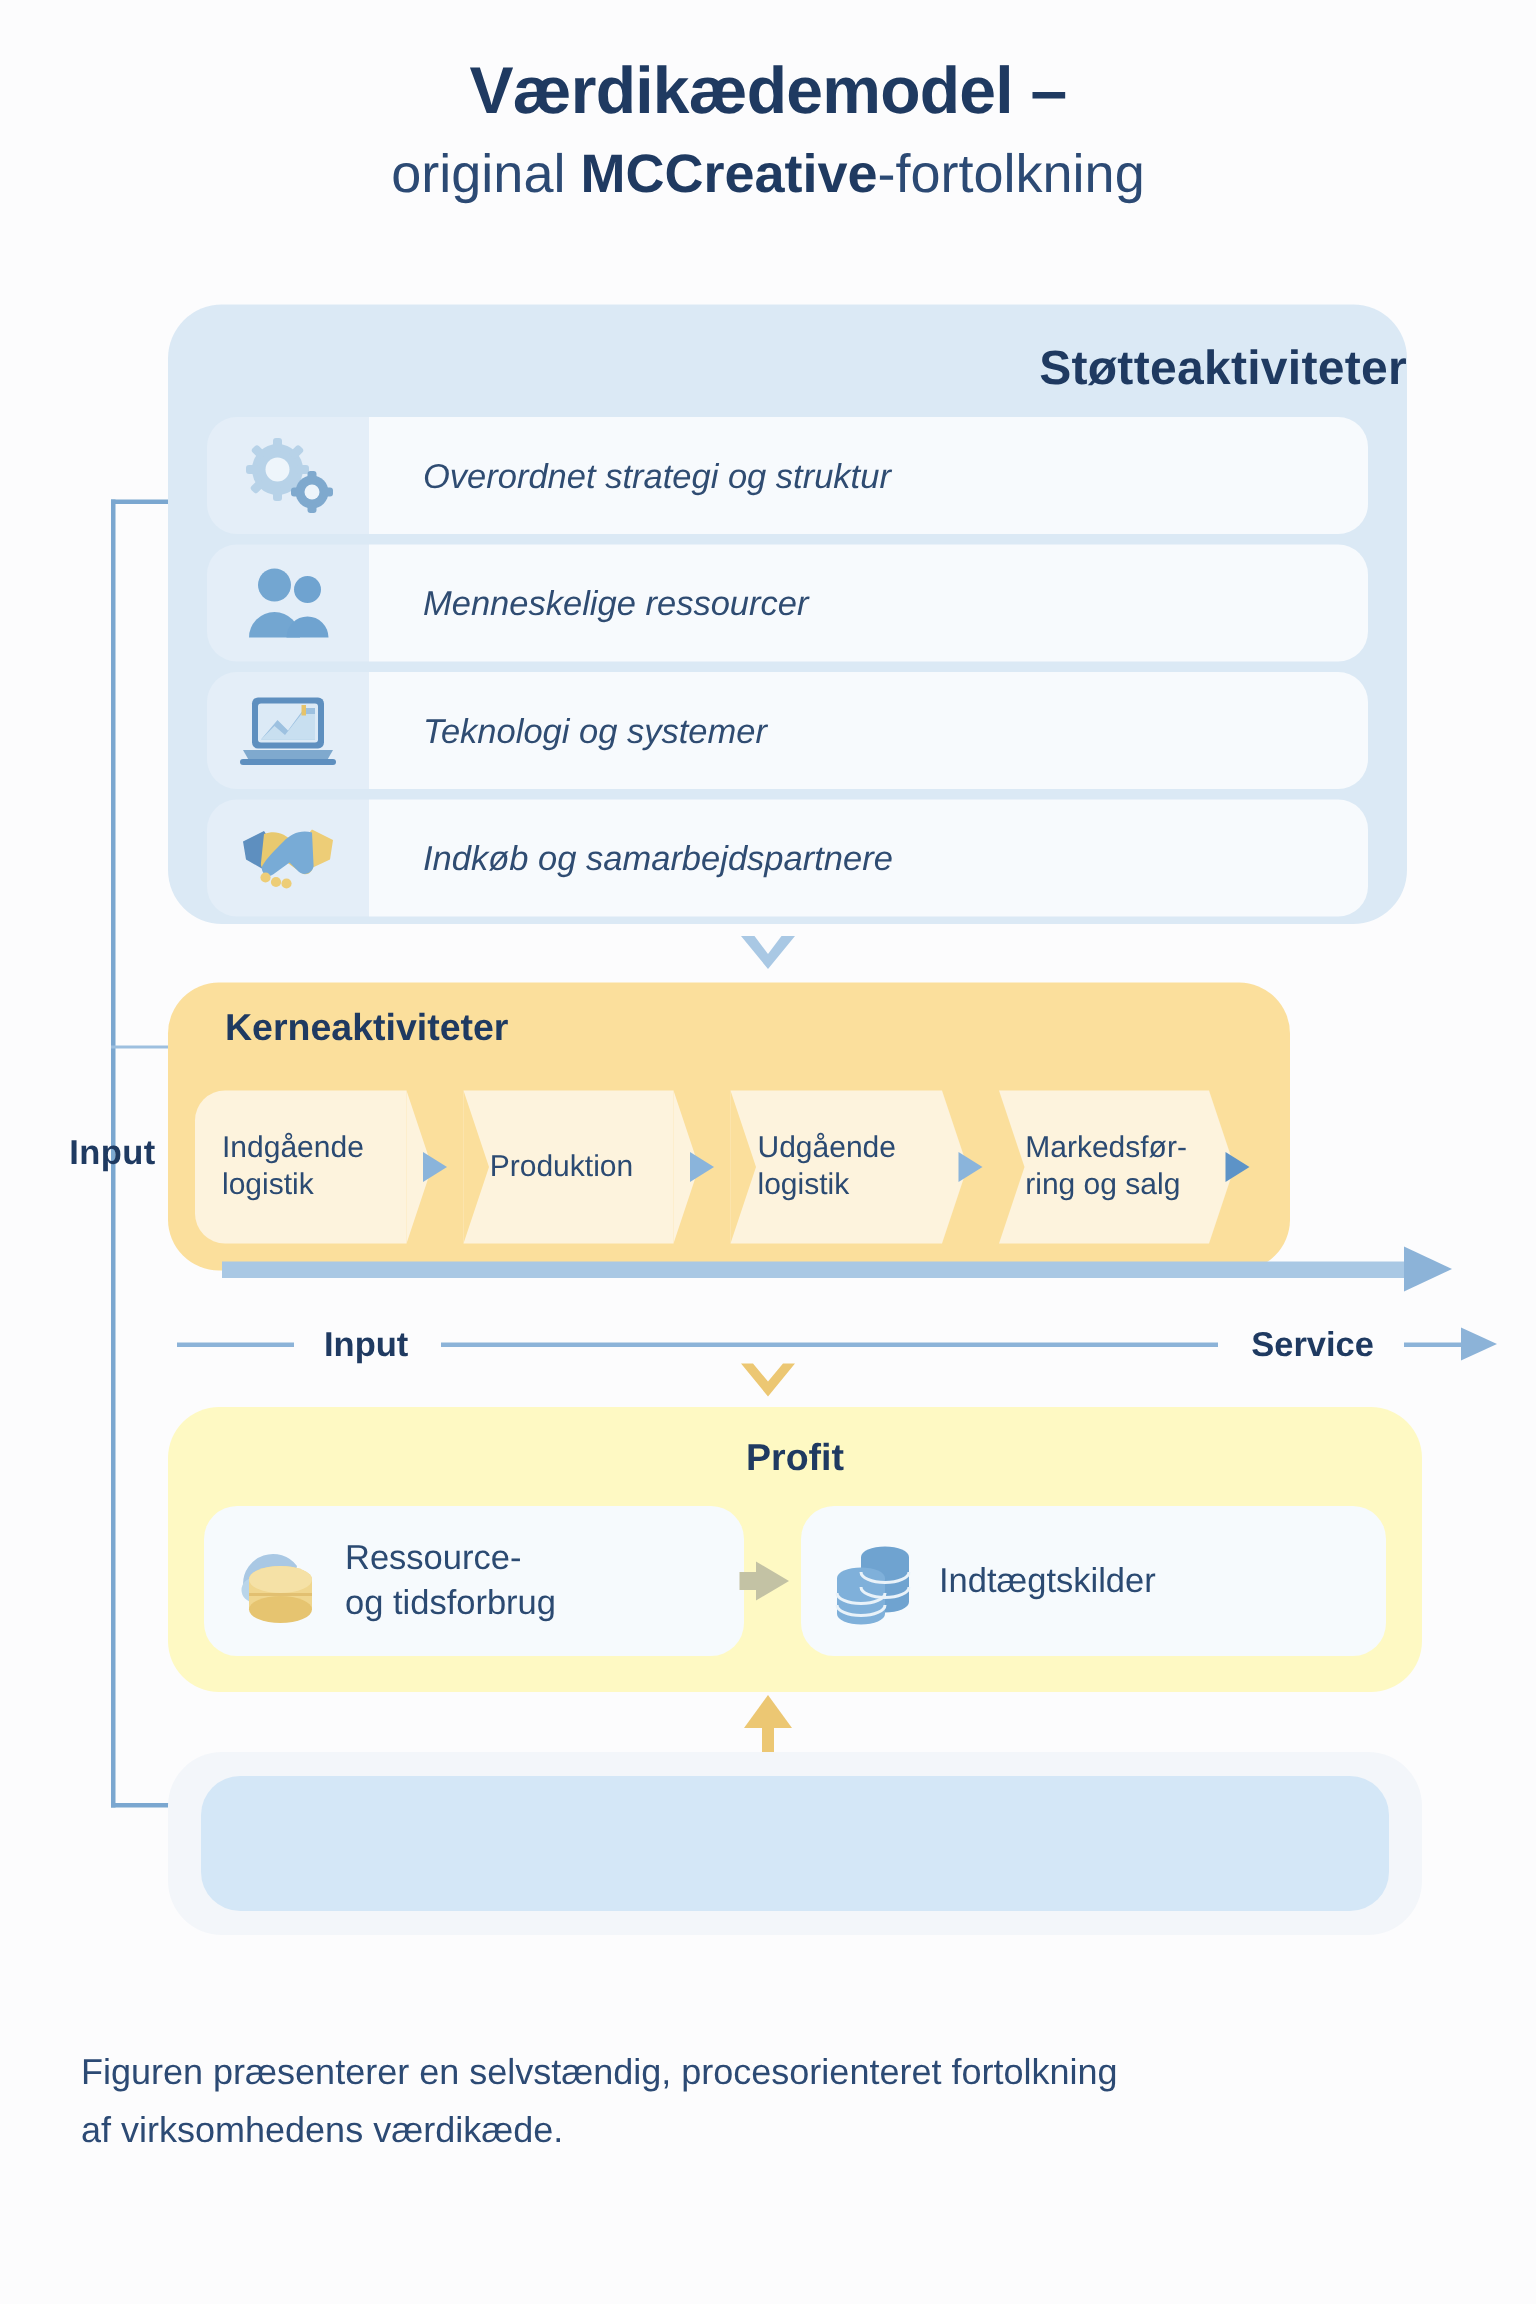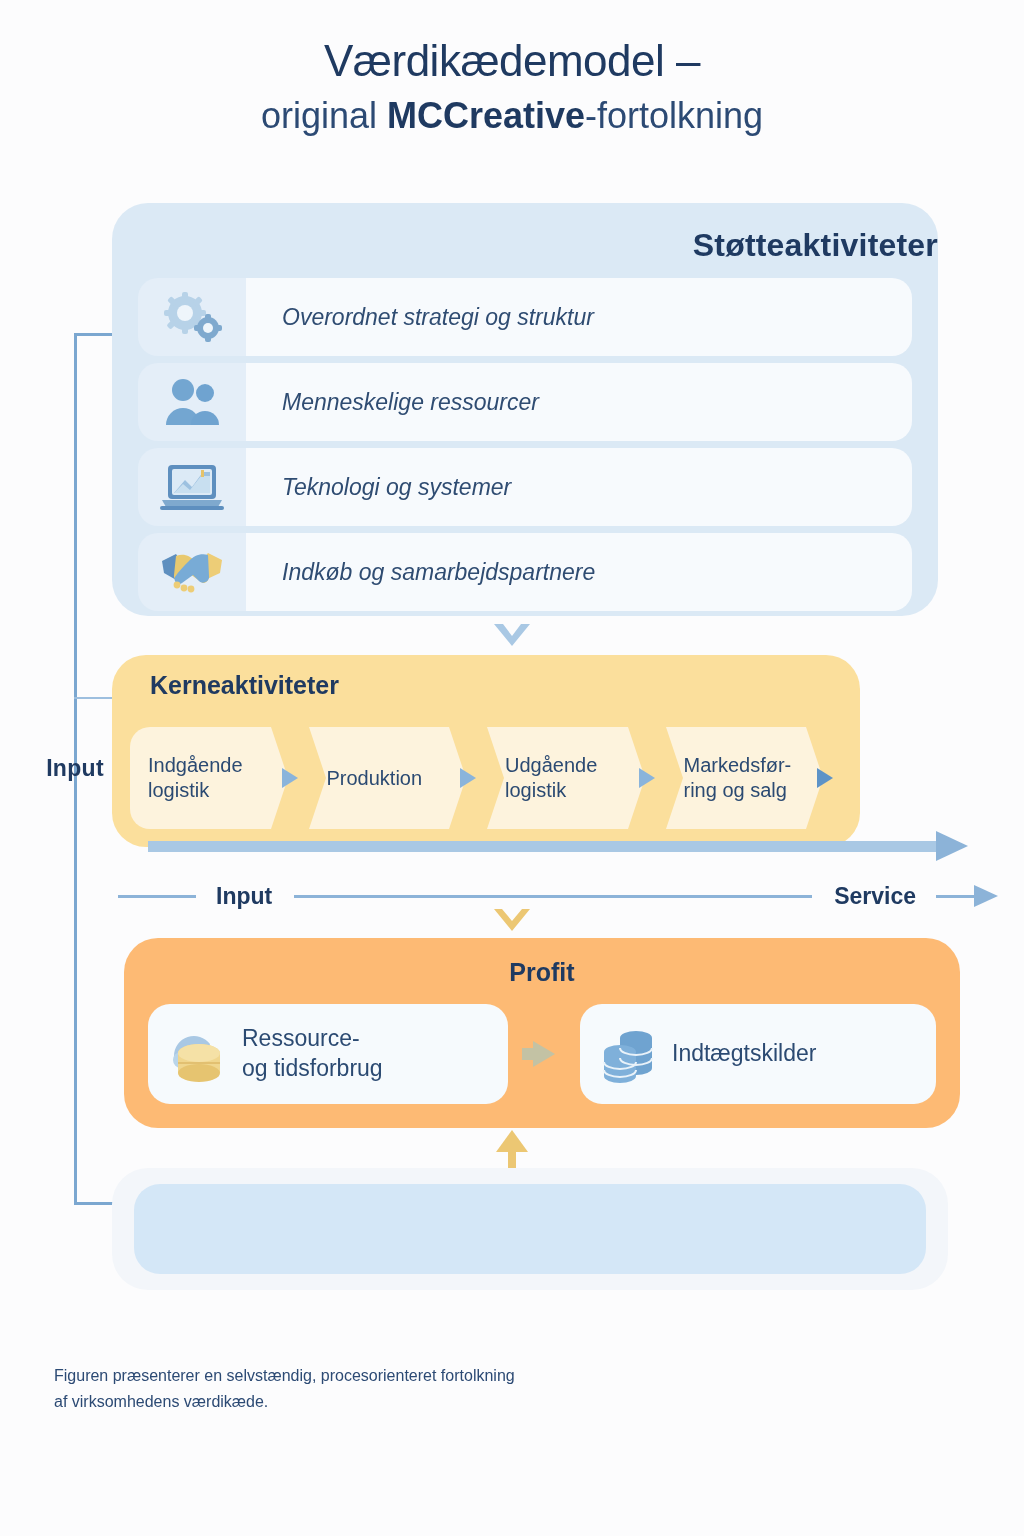--- a/index.html
+++ b/index.html
@@ -8,21 +8,21 @@
     background:#fcfcfd;
     font-family:"Liberation Sans", sans-serif;
     color:#23395d;
     position:relative;
     overflow:hidden;
   }
 
   
   .title-wrap{ position:absolute; left:0; top:36px; width:1024px; text-align:center; }
   .title-main{
-    font-size:44px; font-weight:normal; color:#1f3a61; letter-spacing:-0.5px;
+    font-size:44px; font-weight:bold; color:#1f3a61; letter-spacing:-0.5px;
     line-height:1.15;
   }
   .title-sub{
     font-size:36px; color:#2c4a74; line-height:1.25; margin-top:6px;text-align:center;
   }
   .title-sub b{ font-weight:bold; color:#1f3a61; }
 
   
   .bracket{ position:absolute; left:74px; top:333px; width:60px; height:872px; }
   .bracket .vline{
@@ -138,36 +138,36 @@
   .io-row .s2{ flex:1; margin:0 22px; }
   .io-row .s3{ width:38px; margin-left:20px; }
   .io-label{ font-size:23px; font-weight:bold; color:#1f3a61; }
   .io-head{
     width:0;height:0;border-top:11px solid transparent;
     border-bottom:11px solid transparent;border-left:24px solid #8cb3d8;
   }
 
   
   .profit-panel{
-    left:124px; top:938px; width:836px; height:190px;
-    background:#fdba74; border-radius:34px;
+    left:112px; top:938px; width:836px; height:190px;
+    background:#fef9c3; border-radius:34px;
   }
   .profit-title{
     text-align:center; font-size:25px; font-weight:bold; color:#1f3a61; padding-top:20px;
   }
   .profit-row{
     position:absolute; left:24px; top:66px; right:24px; height:100px;
     display:flex; align-items:center;
   }
   .profit-card{
     background:#f6fafd; height:100px; border-radius:22px;
     display:flex; align-items:center; padding-left:18px; position:relative;
   }
   .profit-card.c1{ width:360px; }
-  .profit-card.c2{ width:356px; }
+  .profit-card.c2{ width:390px; }
   .profit-card .pl{ font-size:23px; color:#2b4a72; line-height:1.3; margin-left:14px; }
   .profit-gap{ flex:1; position:relative; height:100px; }
   .profit-gap .arrow{
     position:absolute; left:50%; top:50%; transform:translate(-50%,-50%);
     width:0;height:0;border-top:13px solid transparent;
     border-bottom:13px solid transparent;border-left:22px solid #c3c2a4;
   }
   .profit-gap .stem{
     position:absolute; left:50%; top:50%; margin-top:-6px; margin-left:-22px;
     width:22px; height:12px; background:#c3c2a4;
@@ -187,21 +187,21 @@
   .chev-down{
     position:absolute; width:44px; height:40px;
   }
   .chev-down svg{ display:block; }
 
   .updown{ position:absolute; left:491px; top:1128px; width:42px; height:96px; }
 
   
   .caption{
     position:absolute; left:54px; top:1363px; width:900px;
-    font-size:16px; line-height:1.62; color:#2c4a74;
+    font-size:24px; line-height:1.62; color:#2c4a74;
   }
 
   
   .ic{ display:block; }
 </style>
 </head>
 <body>
 
 <div class="title-wrap">
   <div class="title-main">Værdikædemodel –</div>

